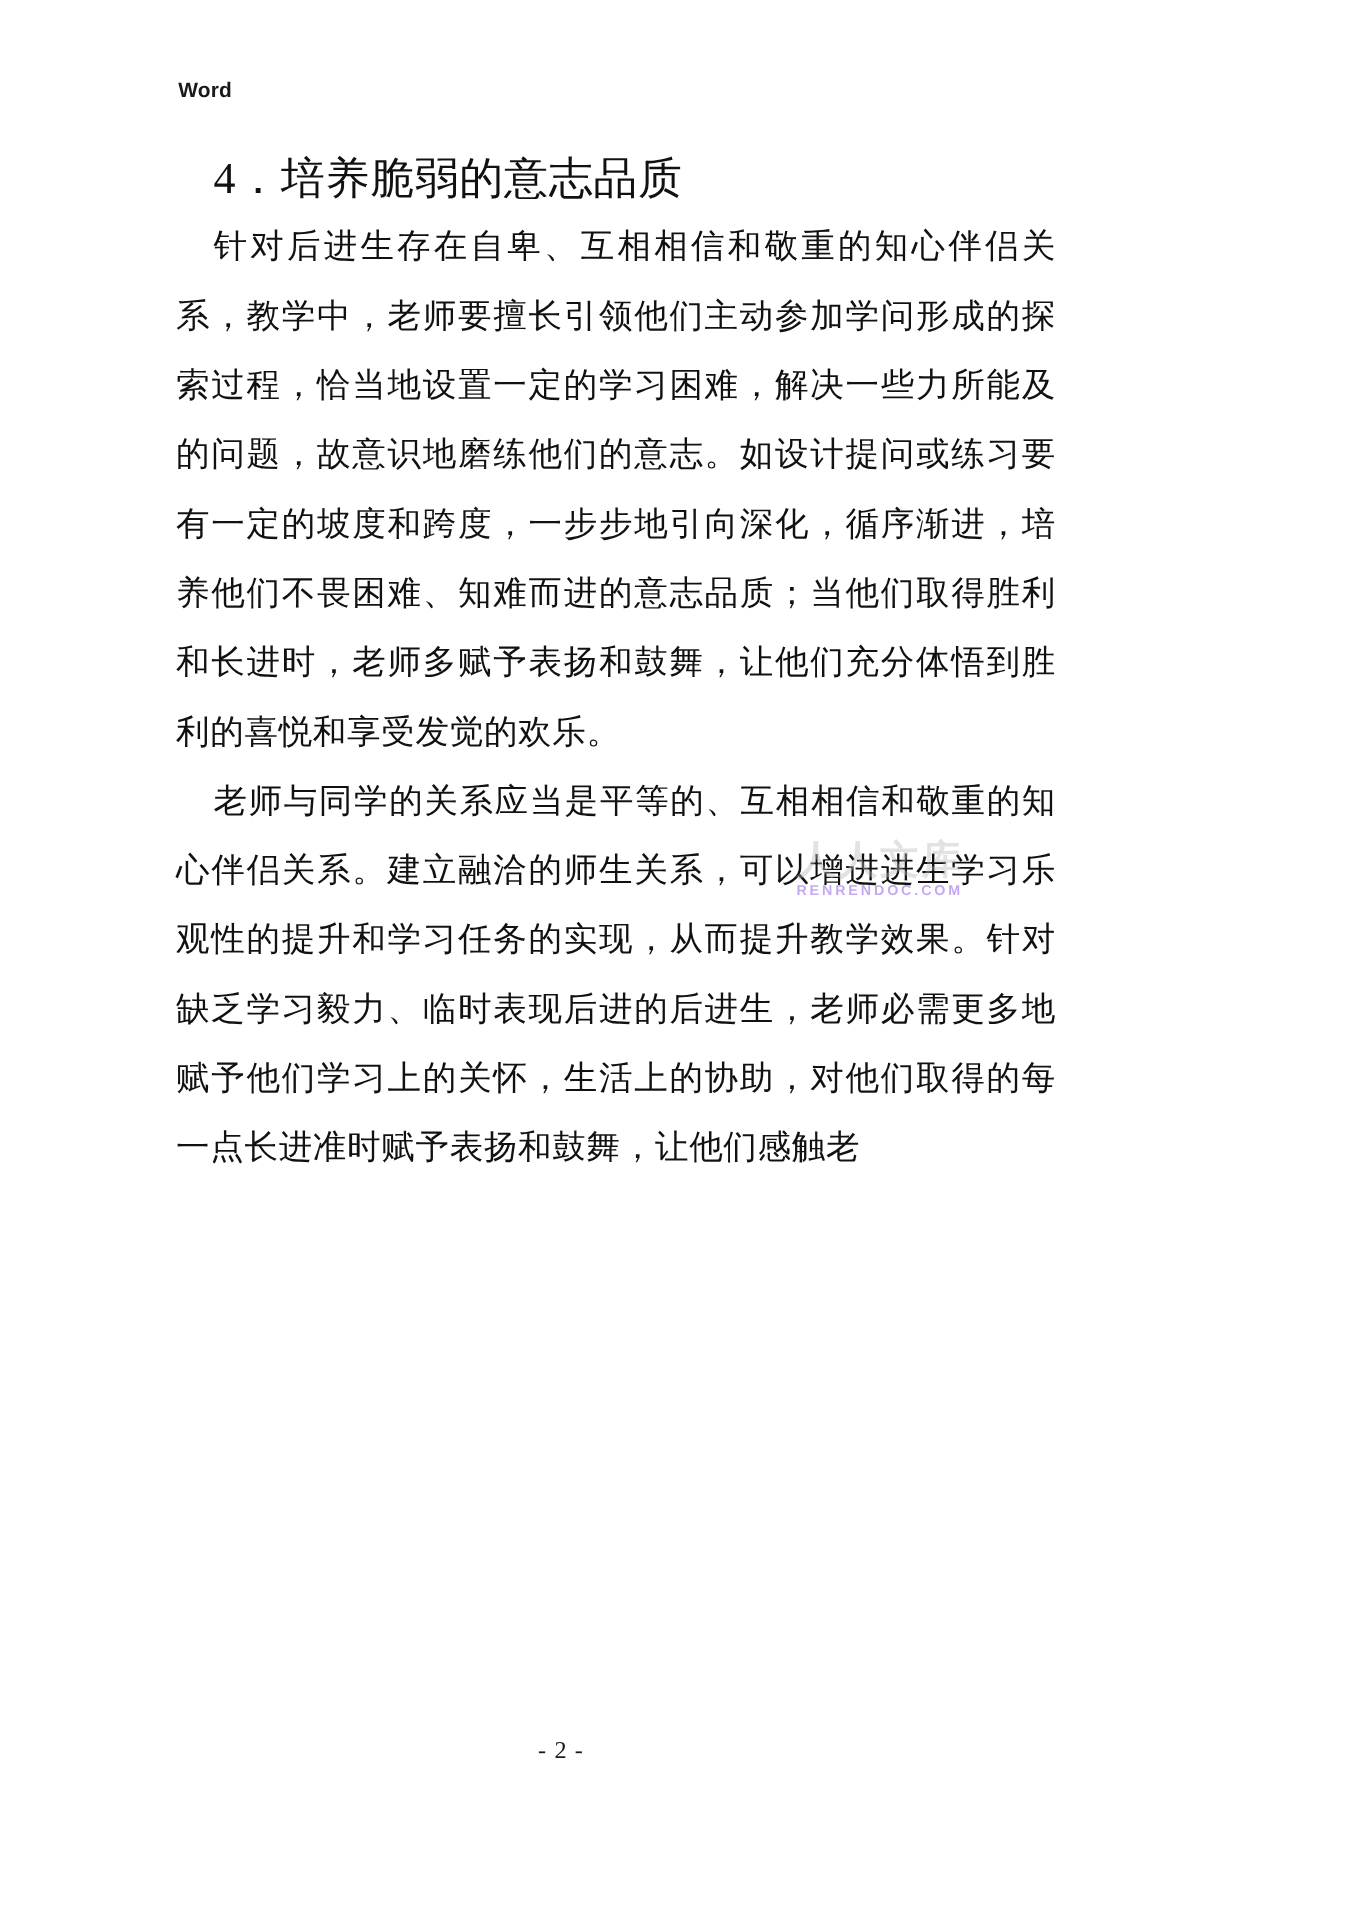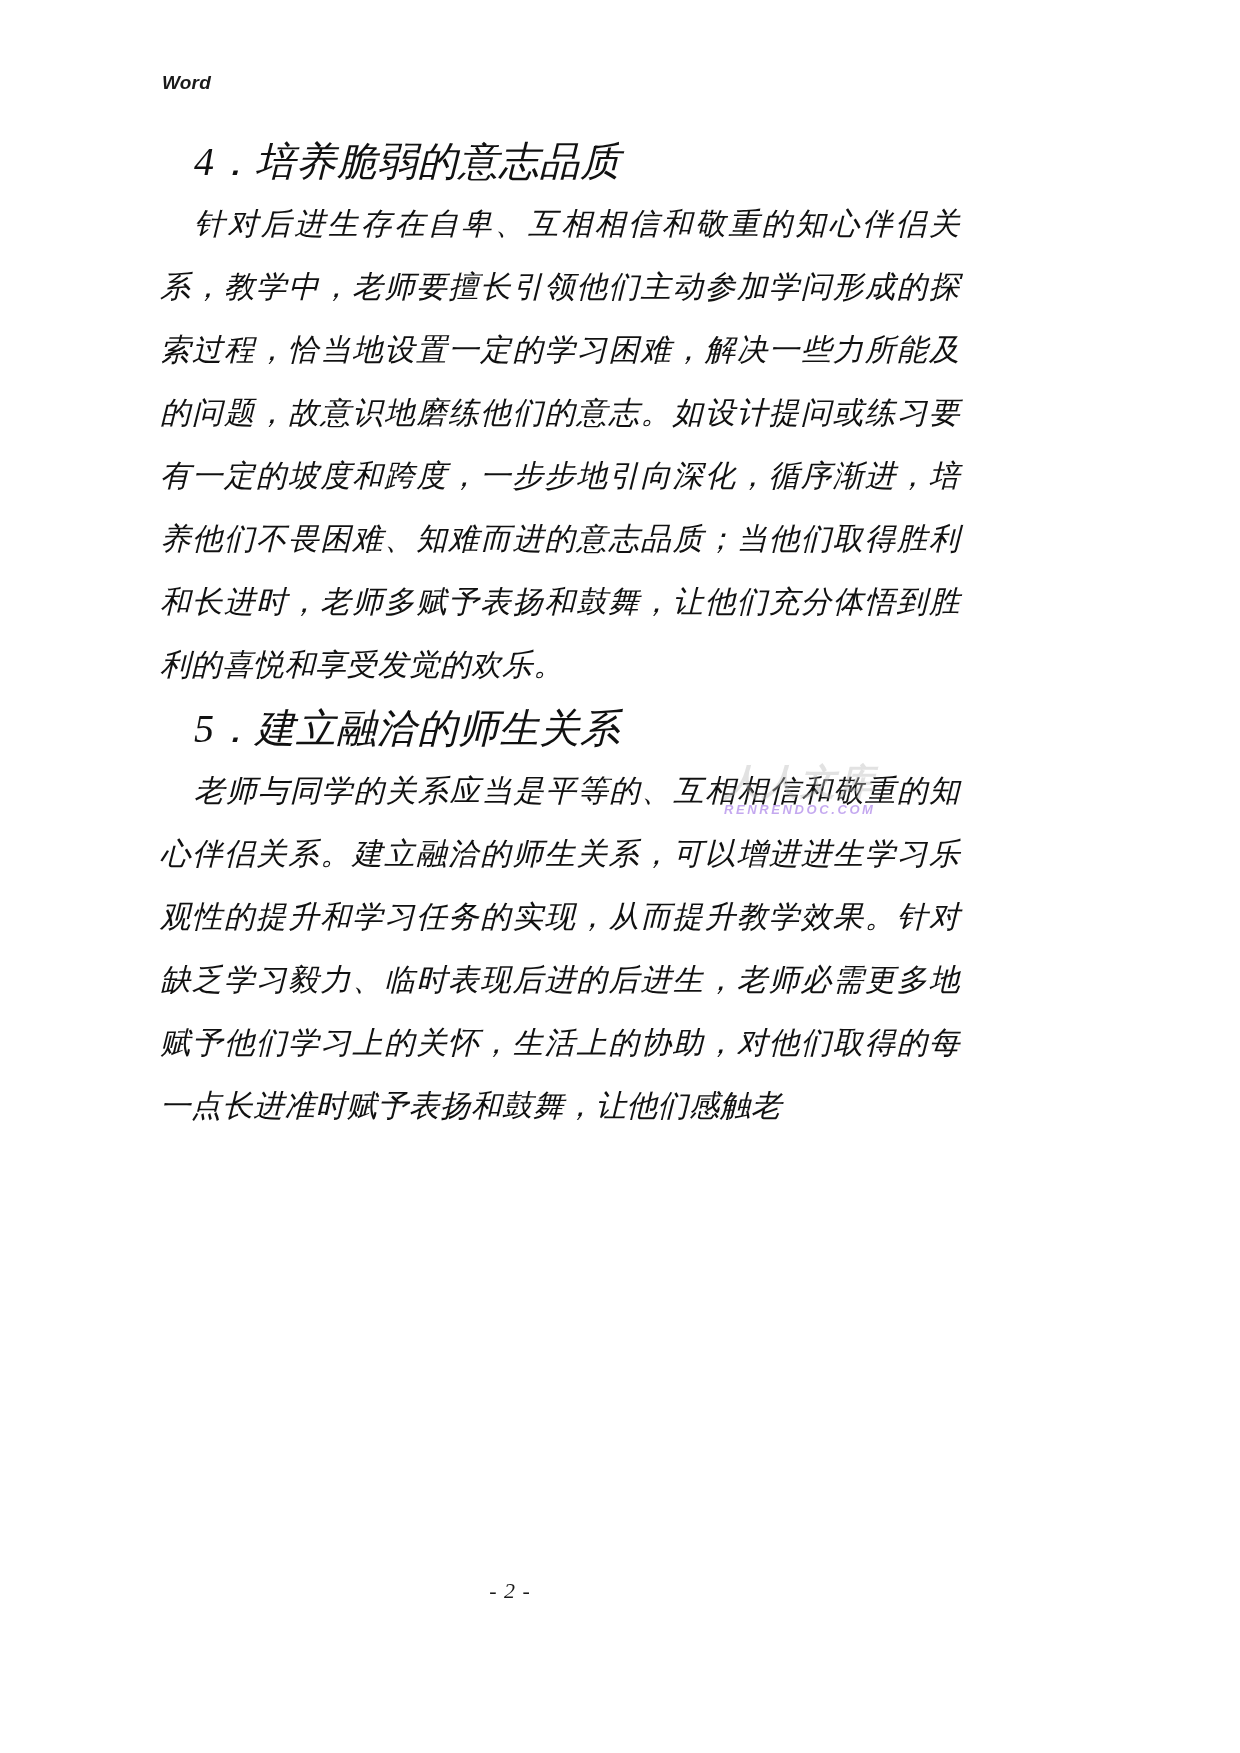--- a/index.html
+++ b/index.html
@@ -11,21 +11,20 @@
     font-family: "Liberation Serif", "DejaVu Serif", serif;
     color: #000000;
   }
   .page {
     position: relative;
     width: 1020px;
     height: 1753px;
     background: #ffffff;
     overflow: hidden;
     box-sizing: border-box;
-    font-style: italic;
   }
   .header {
     position: absolute;
     top: 72px;
     left: 162px;
     font-family: "Liberation Sans", "DejaVu Sans", sans-serif;
     font-size: 19px;
     font-weight: 600;
     letter-spacing: 0.2px;
     color: #1a1a1a;
@@ -105,21 +104,20 @@
 
   <div class="header">Word</div>
 
   <div class="body-area">
 
 
     <p class="heading">4．培养脆弱的意志品质</p>
 
     <p class="para indent">针对后进生存在自卑、互相相信和敬重的知心伴侣关系，教学中，老师要擅长引领他们主动参加学问形成的探索过程，恰当地设置一定的学习困难，解决一些力所能及的问题，故意识地磨练他们的意志。如设计提问或练习要有一定的坡度和跨度，一步步地引向深化，循序渐进，培养他们不畏困难、知难而进的意志品质；当他们取得胜利和长进时，老师多赋予表扬和鼓舞，让他们充分体悟到胜利的喜悦和享受发觉的欢乐。</p>
 
-    <p class="heading">5．建立融洽的师生关系</p>
 
     <p class="para indent">老师与同学的关系应当是平等的、互相相信和敬重的知心伴侣关系。建立融洽的师生关系，可以增进进生学习乐观性的提升和学习任务的实现，从而提升教学效果。针对缺乏学习毅力、临时表现后进的后进生，老师必需更多地赋予他们学习上的关怀，生活上的协助，对他们取得的每一点长进准时赋予表扬和鼓舞，让他们感触老</p>
 
   </div>
 
   <div class="watermark">
     <div class="wm-main">人人文库</div>
     <div class="wm-sub">RENRENDOC.COM</div>
   </div>
 

